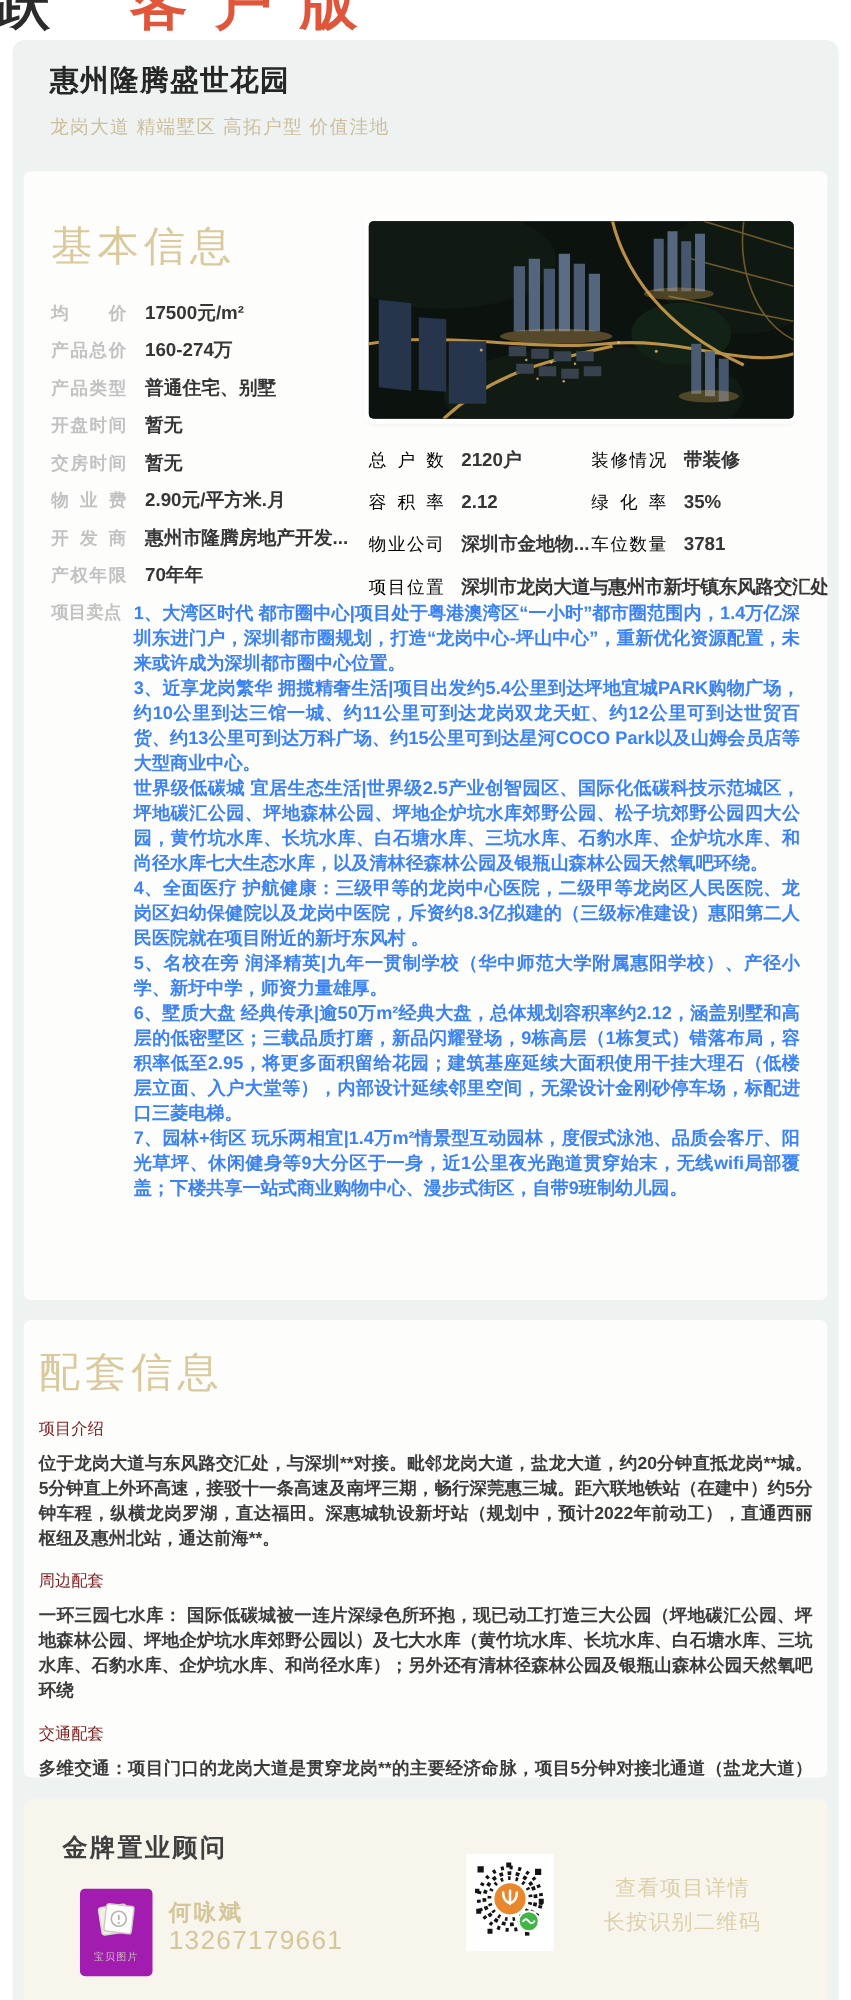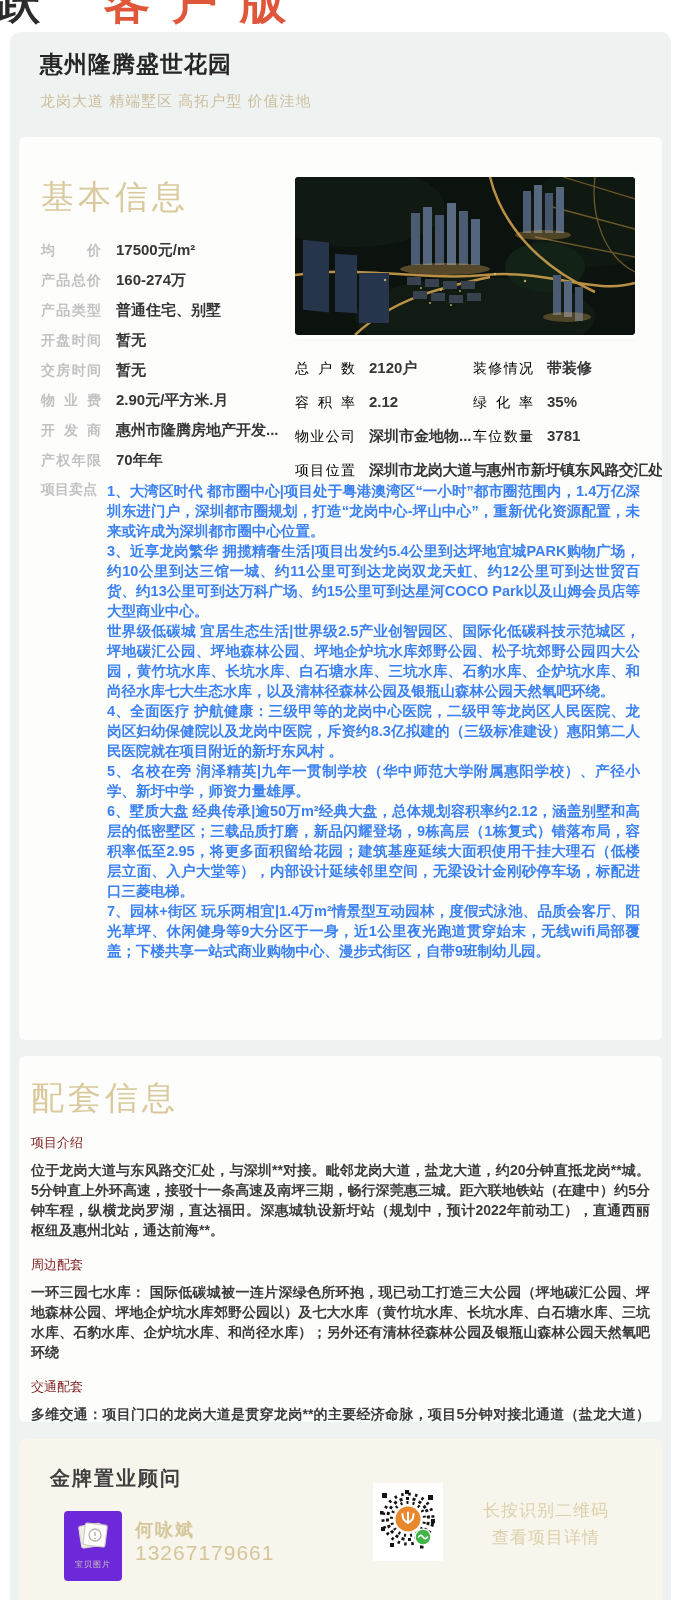--- a/index.html
+++ b/index.html
@@ -72,21 +72,21 @@
     margin-top:8px; font-size:14px; line-height:20px; font-weight:600;
     color:#3c3c3c; text-align:justify;
   }
   
   .consultant-title {
     position:absolute; left:31px; top:26px; font-size:20px; font-weight:600; color:#3f3f3f;
     letter-spacing:2px;
   }
   .avatar-box {
     position:absolute; left:45px; top:72px; width:58px; height:70px;
-    background:#6d28d9; border-radius:4px; text-align:center; padding-top:8px;
+    background:#a21caf; border-radius:4px; text-align:center; padding-top:8px;
   }
   .avatar-caption { font-size:8px; color:#c8c4b8; letter-spacing:1px; display:block; margin-top:2px; }
   .agent-name { position:absolute; left:116px; top:79px; font-size:18px; font-weight:600; color:#d5c69a; letter-spacing:2px; }
   .agent-phone { position:absolute; left:116px; top:102px; font-size:21px; color:#d5c69a; letter-spacing:1px; }
   .qr-box {
     position:absolute; left:354px; top:44px; width:70px; height:78px;
     background:#ffffff; display:flex; align-items:center; justify-content:center;
   }
   .qr-caption {
     position:absolute; left:432px; top:58px; width:190px; text-align:center;
@@ -316,18 +316,18 @@
           <path d="M30,23.5 L30,34"></path>
           <path d="M24.5,25 q0,7 5.5,8.5"></path>
           <path d="M35.5,25 q0,7 -5.5,8.5"></path>
         </g>
         <circle cx="45" cy="48" r="8" fill="#41b545" stroke="#ffffff" stroke-width="1.5"></circle>
         <path d="M40.5,48 q2.2,-3.2 4.5,0 q2.2,3.2 4.5,0" stroke="#ffffff" stroke-width="1.6" fill="none" stroke-linecap="round"></path>
       </svg>
     </div>
 
     <div class="qr-caption">
+      <div>查看项目详情</div>
       <div>长按识别二维码</div>
-      <div>查看项目详情</div>
     </div>
   </div>
 
 </div>
 
 </body></html>

